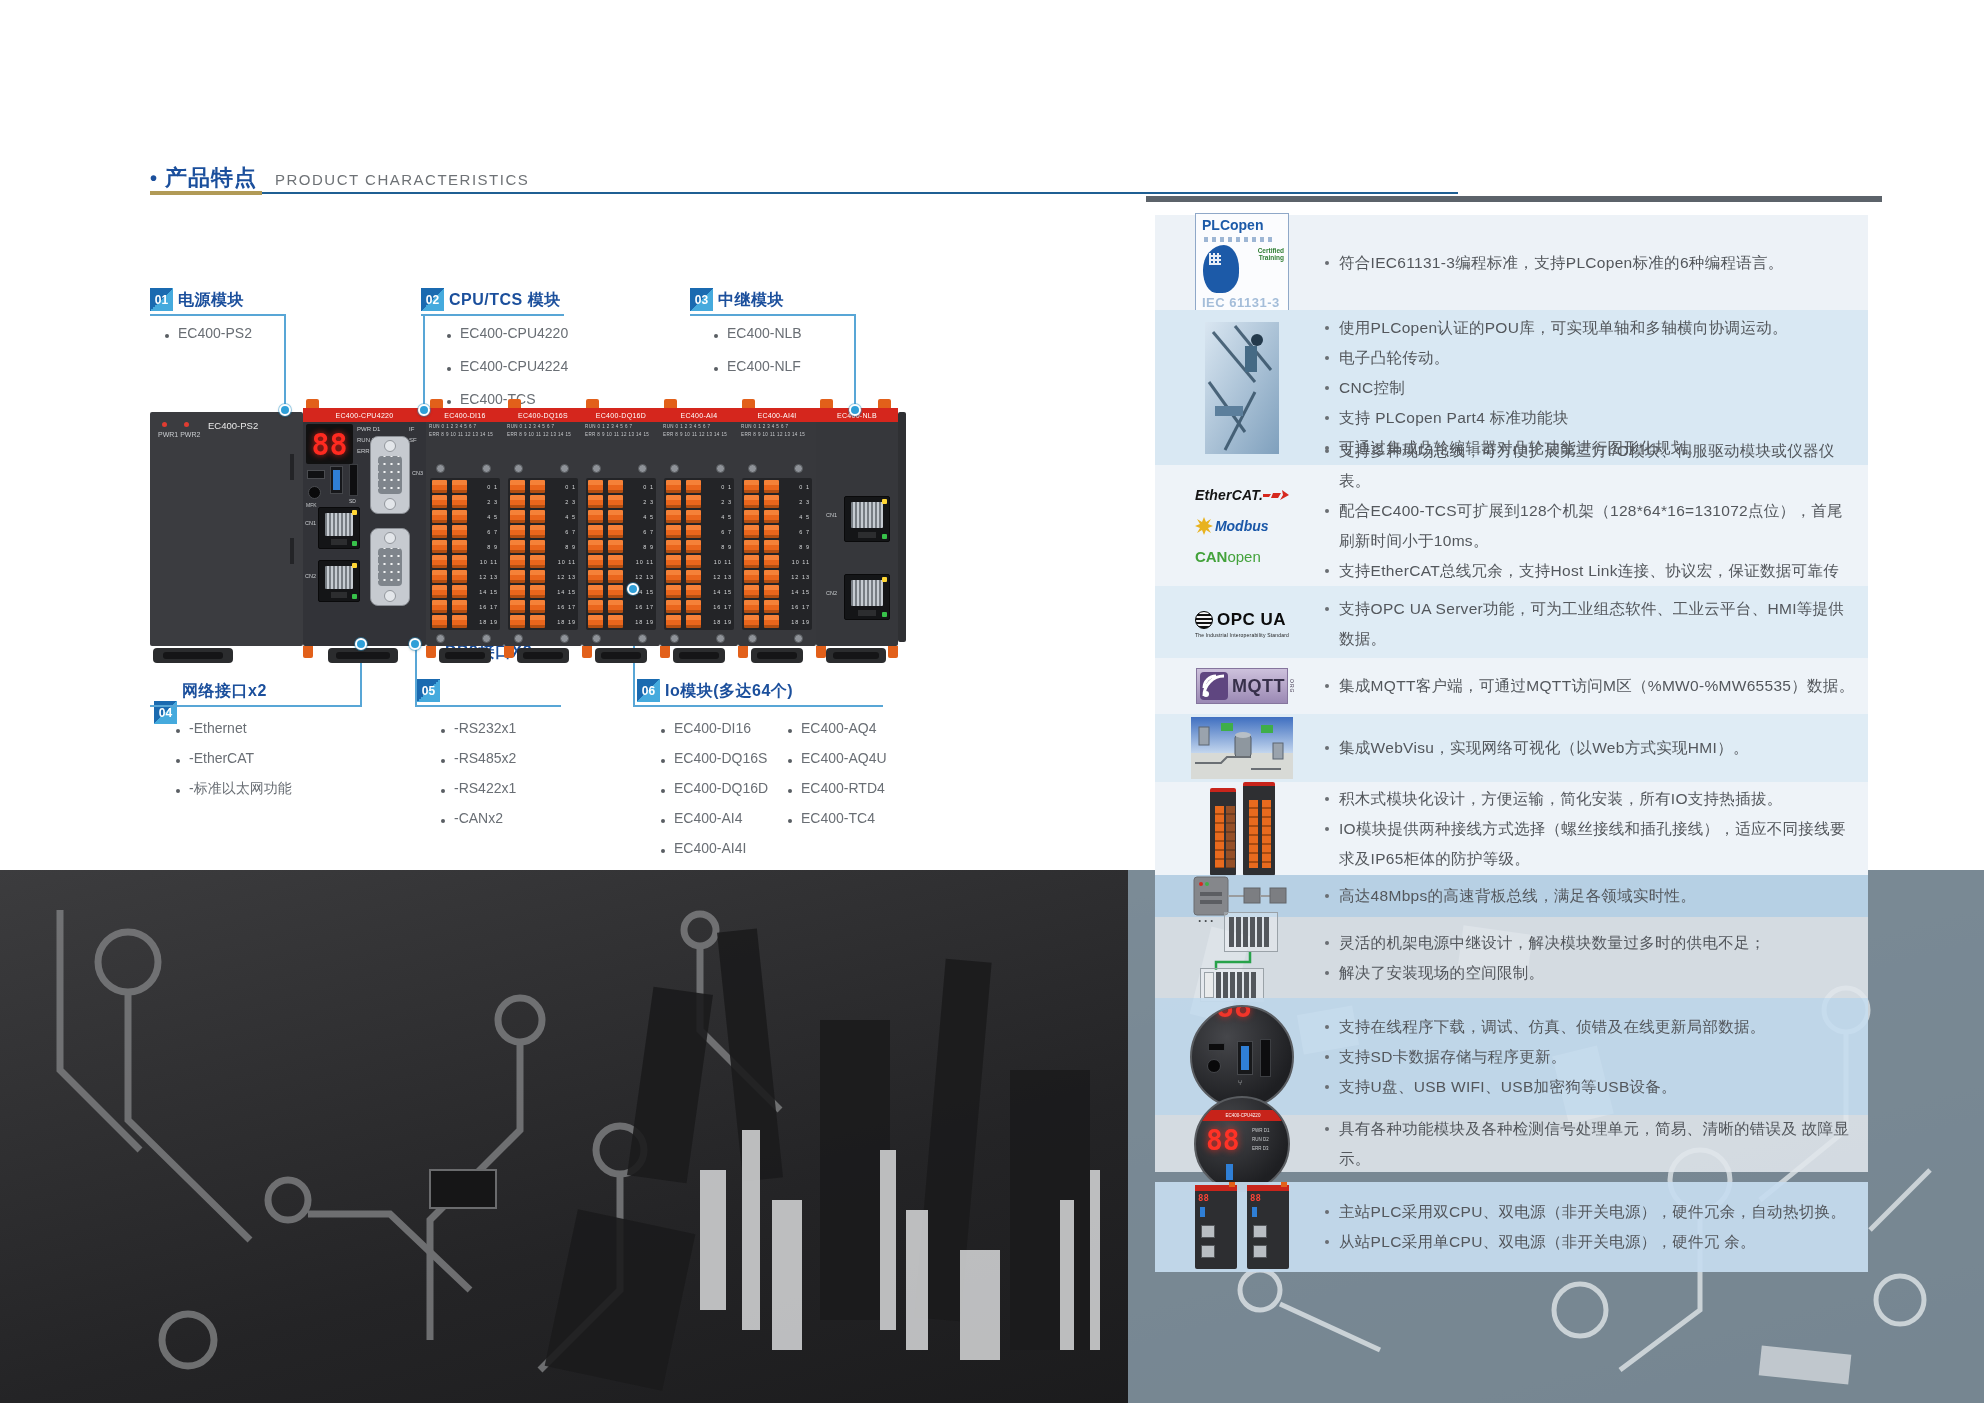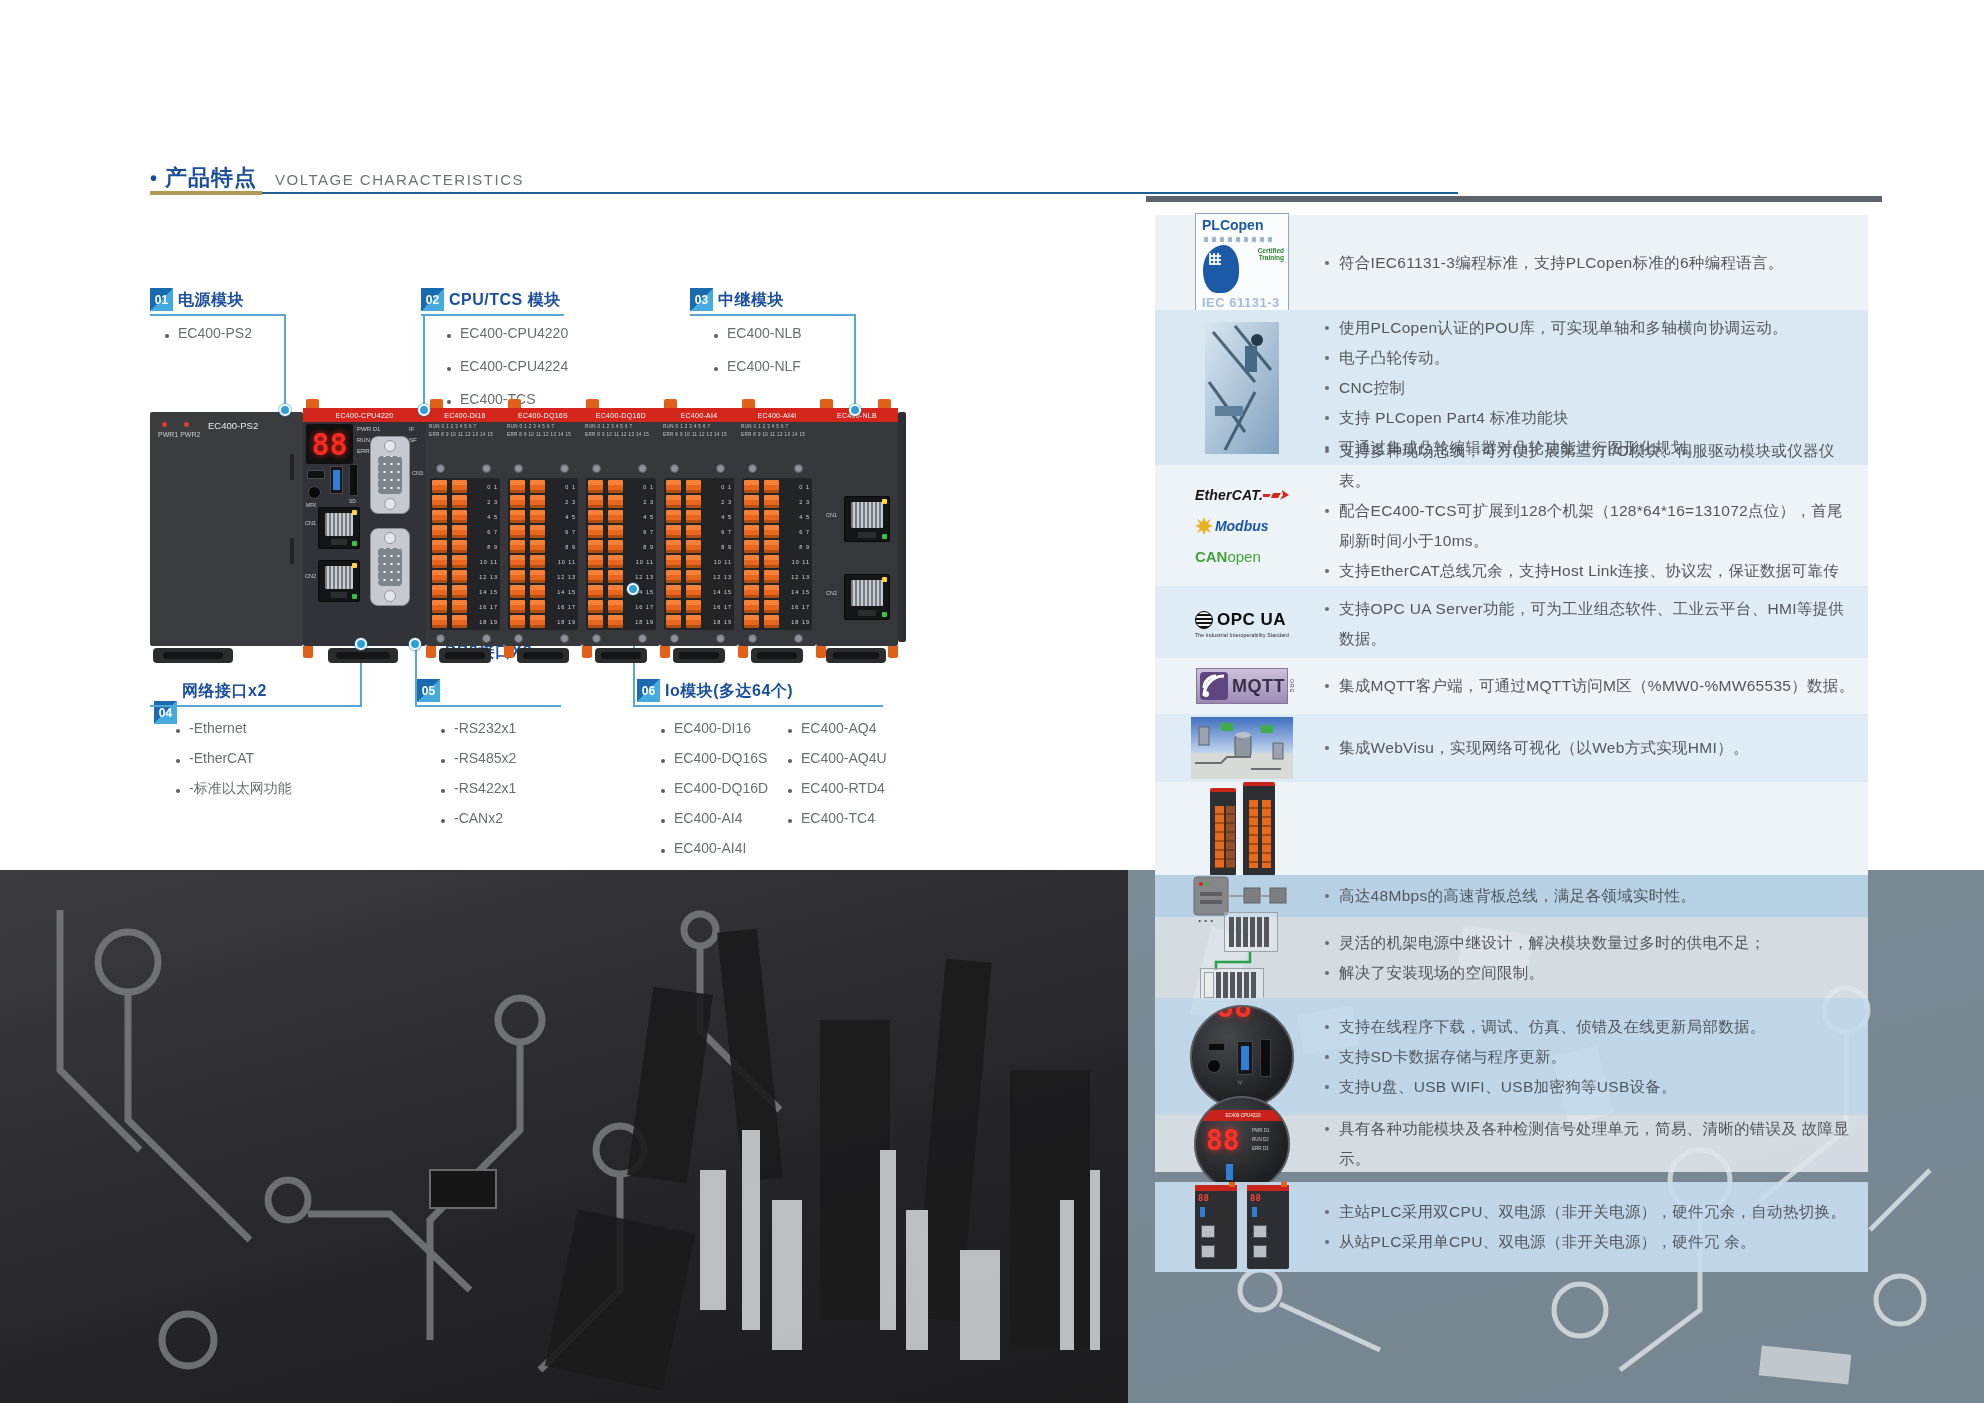--- a/index.html
+++ b/index.html
@@ -109,21 +109,21 @@
   .mini-plc .rj{position:absolute;left:6px;width:14px;height:13px;background:#b9bec3;border:1px solid #55585c;}
 </style>
 </head>
 <body>
 
 <div id="page">
 
   <div class="hdr">
     <span class="bullet">•</span>
     <span class="cn">产品特点</span>
-    <span class="en">VOLTAGE CHARACTERISTICS</span>
+    <span class="en">PRODUCT CHARACTERISTICS</span>
   </div>
   <div class="hdr-line-gold"></div>
   <div class="hdr-line-blue"></div>
 
   <svg id="photo" style="position:absolute;left:0;top:870px;z-index:1" width="1984" height="533" viewBox="0 0 1984 533">
     <defs>
       <linearGradient id="gBg" x1="0" y1="0" x2="1" y2="1">
         <stop offset="0" stop-color="#3c3c3e"></stop>
           <stop offset=".5" stop-color="#242426"></stop>
           <stop offset="1" stop-color="#151516"></stop>
@@ -828,20 +828,30 @@
             <div class="mini-io" style="width: 26px; height: 88px;">
               <div class="oc" style="left: 5px;"></div>
               <div class="oc" style="left: 16px; opacity: 0.55;"></div>
             </div>
             <div class="mini-io" style="width: 32px; height: 94px;">
               <div class="oc" style="left: 6px;"></div>
               <div class="oc" style="left: 19px;"></div>
             </div>
           </div>
         </div>
+        <div class="f-bullets">
+          <div class="f-line">
+            <span class="bdot"></span>
+            <span>积木式模块化设计，方便运输，简化安装，所有IO支持热插拔。</span>
+          </div>
+          <div class="f-line">
+            <span class="bdot"></span>
+            <span>IO模块提供两种接线方式选择（螺丝接线和插孔接线），适应不同接线要求及IP65柜体的防护等级。</span>
+          </div>
+        </div>
       </div>
       <div class="f-row" style="top: 875px; height: 42px; background: rgba(188, 214, 234, 0.92);">
         <div class="f-icon" style="left: 14px; top: 0px; bottom: 0px; width: 146px;">
           <svg width="100" height="44" viewBox="0 0 100 44">
             <rect x="2" y="3" width="34" height="38" rx="3" fill="#85878b" stroke="#6a6c70"></rect>
             <circle cx="9" cy="10" r="2" fill="#d6281e"></circle>
             <circle cx="15" cy="10" r="2" fill="#3fae49"></circle>
             <rect x="8" y="18" width="22" height="4" fill="#5c5e62"></rect>
             <rect x="8" y="26" width="22" height="4" fill="#5c5e62"></rect>
             <line x1="36" y1="22" x2="52" y2="22" stroke="#9a9c9e" stroke-width="2"></line>

